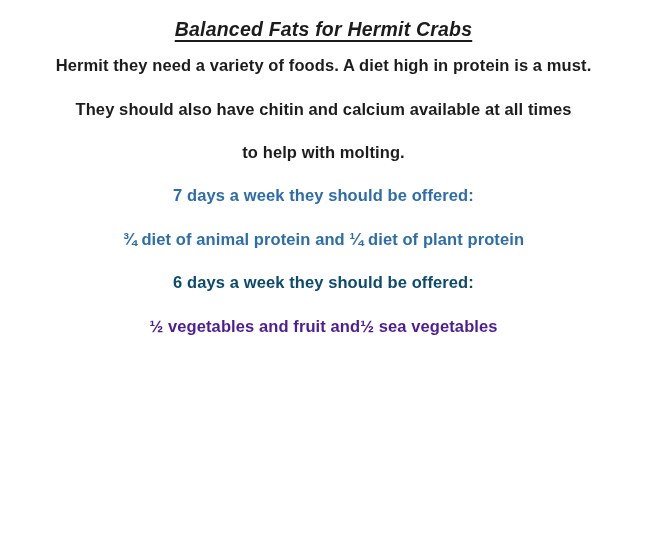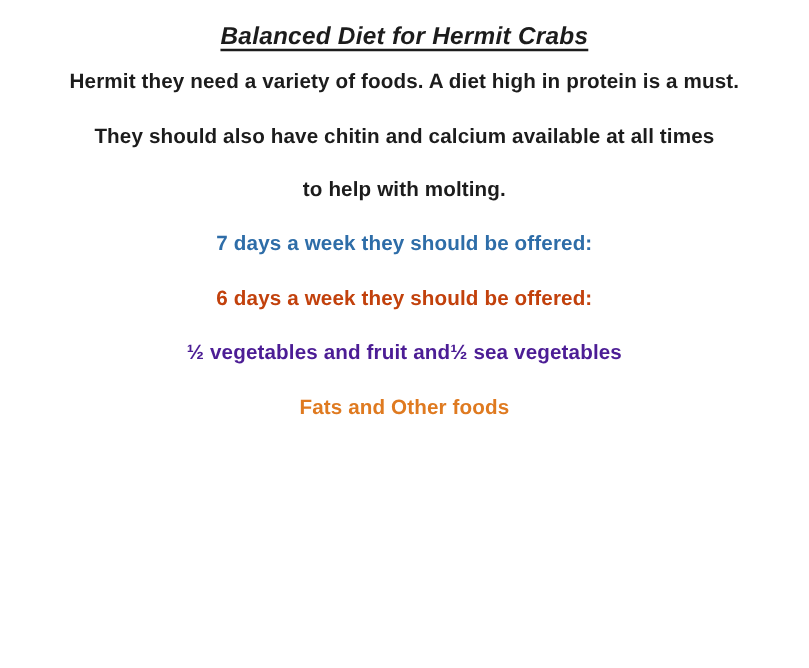--- a/index.html
+++ b/index.html
@@ -41,22 +41,22 @@
     font-size: 16.5px;
     font-weight: bold;
     letter-spacing: 0.1px;
     white-space: pre;
   }
 </style>
 </head>
 <body>
 
 <div class="page">
-  <h1 class="doc-title" style="color: rgb(28, 28, 28);">Balanced Diet for Hermit Crabs</h1>
+  <h1 class="doc-title" style="color: rgb(28, 28, 28);">Balanced Fats for Hermit Crabs</h1>
 
   <p class="text-line" style="color: rgb(28, 28, 28);">Hermit they need a variety of foods. A diet high in protein is a must.</p>
   <p class="text-line" style="color: rgb(28, 28, 28);">They should also have chitin and calcium available at all times</p>
   <p class="text-line" style="color: rgb(28, 28, 28);">to help with molting.</p>
   <p class="text-line" style="color: rgb(46, 109, 168);">7 days a week they should be offered:</p>
-  <p class="text-line" style="color: #c2410c; text-align: center;">6 days a week they should be offered:</p>
+  <p class="text-line" style="color: rgb(46, 109, 168);">¾ diet of animal protein and ¼ diet of plant protein</p>
+  <p class="text-line" style="color: #0c4a6e; text-align: center;">6 days a week they should be offered:</p>
   <p class="text-line" style="color: #4c1d95;">½ vegetables and fruit and½ sea vegetables</p>
-  <p class="text-line" style="color: rgb(223, 122, 32);">Fats and Other foods</p>
 </div>
 
 </body></html>

